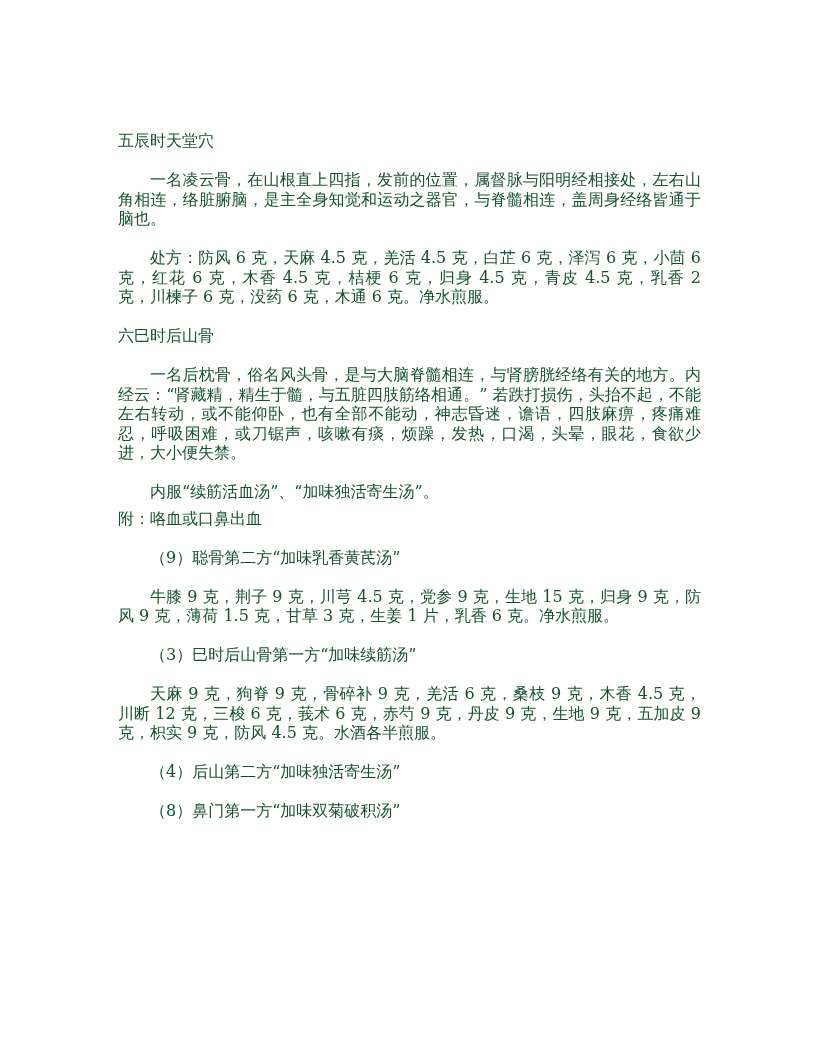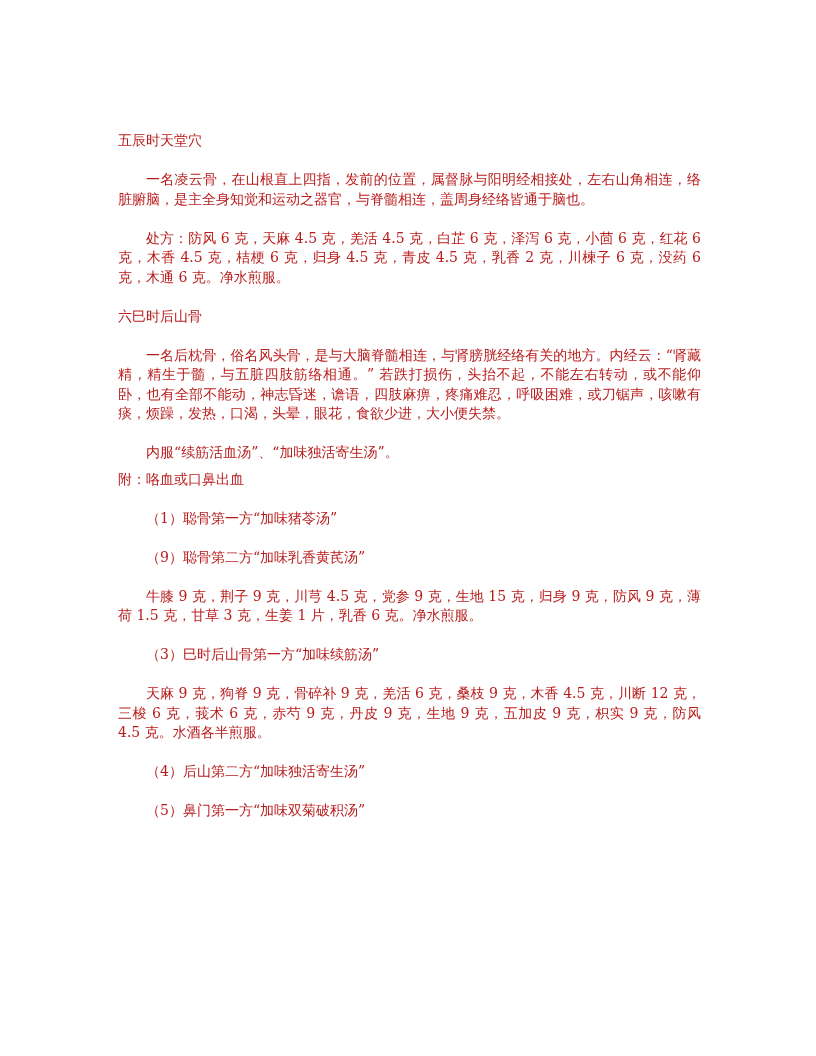--- a/index.html
+++ b/index.html
@@ -3,47 +3,46 @@
   <meta charset="utf-8">
   <style>
     html, body { margin: 0; padding: 0; background: #ffffff; }
     body { width: 816px; height: 1056px; position: relative; overflow: hidden; }
     .page {
       position: absolute;
       left: 118px;
       top: 131px;
       width: 583px;
       font-family: "DejaVu Serif", "Liberation Serif", serif;
-      font-size: 14px;
+      font-size: 16px;
       line-height: 19.5px;
-      color: #b91c1c;
+      color: #14532d;
     }
     .p { margin: 0 0 19.5px 0; text-align: justify; text-justify: inter-character; }
     .p.indent { text-indent: 2em; }
     .p.nogap { margin-bottom: 7px; }
     .h { margin: 0 0 19.5px 0; }
     .sub { margin: 0 0 19.5px 0; text-indent: 2em; }
   </style>
 </head>
 <body>
 
 <div class="page">
   <div class="h">五辰时天堂穴</div>
   <div class="p indent">一名凌云骨，在山根直上四指，发前的位置，属督脉与阳明经相接处，左右山角相连，络脏腑脑，是主全身知觉和运动之器官，与脊髓相连，盖周身经络皆通于脑也。</div>
   <div class="p indent">处方：防风 6 克，天麻 4.5 克，羌活 4.5 克，白芷 6 克，泽泻 6 克，小茴 6 克，红花 6 克，木香 4.5 克，桔梗 6 克，归身 4.5 克，青皮 4.5 克，乳香 2 克，川楝子 6 克，没药 6 克，木通 6 克。净水煎服。</div>
 
   <div class="h">六巳时后山骨</div>
   <div class="p indent">一名后枕骨，俗名风头骨，是与大脑脊髓相连，与肾膀胱经络有关的地方。内经云：“肾藏精，精生于髓，与五脏四肢筋络相通。” 若跌打损伤，头抬不起，不能左右转动，或不能仰卧，也有全部不能动，神志昏迷，谵语，四肢麻痹，疼痛难忍，呼吸困难，或刀锯声，咳嗽有痰，烦躁，发热，口渴，头晕，眼花，食欲少进，大小便失禁。</div>
   <div class="p indent nogap">内服“续筋活血汤”、“加味独活寄生汤”。</div>
   <div class="p">附：咯血或口鼻出血</div>
 
-  <div class="sub">（1）聪骨第一方“加味猪苓汤”</div>
 
   <div class="sub">（9）聪骨第二方“加味乳香黄芪汤”</div>
   <div class="p indent">牛膝 9 克，荆子 9 克，川芎 4.5 克，党参 9 克，生地 15 克，归身 9 克，防风 9 克，薄荷 1.5 克，甘草 3 克，生姜 1 片，乳香 6 克。净水煎服。</div>
 
   <div class="sub">（3）巳时后山骨第一方“加味续筋汤”</div>
   <div class="p indent">天麻 9 克，狗脊 9 克，骨碎补 9 克，羌活 6 克，桑枝 9 克，木香 4.5 克，川断 12 克，三梭 6 克，莪术 6 克，赤芍 9 克，丹皮 9 克，生地 9 克，五加皮 9 克，枳实 9 克，防风 4.5 克。水酒各半煎服。</div>
 
   <div class="sub">（4）后山第二方“加味独活寄生汤”</div>
 
-  <div class="sub">（5）鼻门第一方“加味双菊破积汤”</div>
+  <div class="sub">（8）鼻门第一方“加味双菊破积汤”</div>
 </div>
 
 </body></html>

